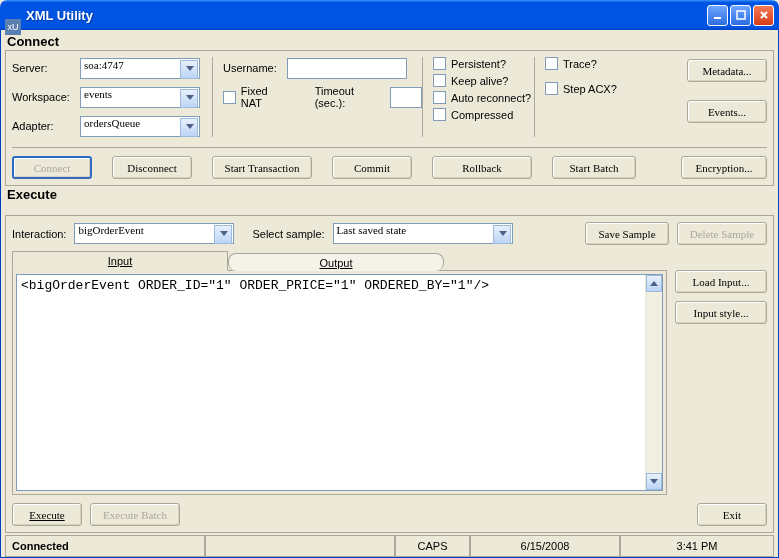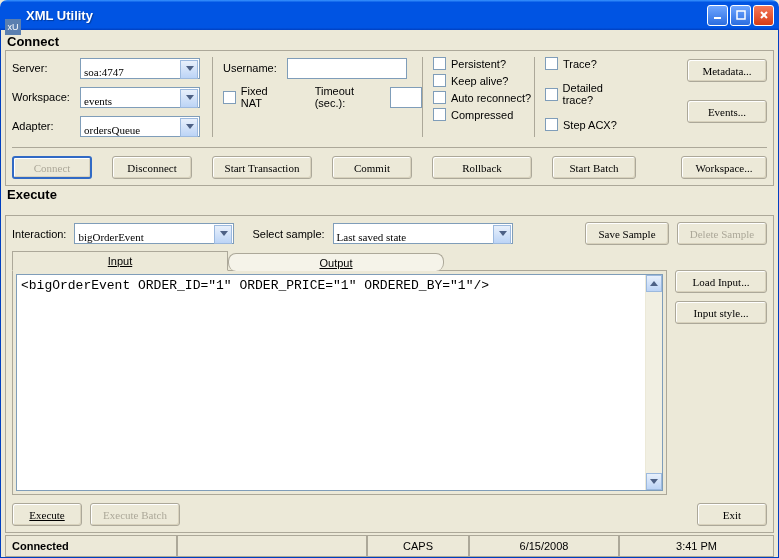--- a/index.html
+++ b/index.html
@@ -18,21 +18,21 @@
 
 .group-title { font-weight: bold; font-size: 13px; margin: 1px 0 1px 2px; }
 .connect-panel { border: 1px solid #aca899; padding: 6px 6px 6px 6px; background: #ece9d8; }
 .connect-top { display: flex; }
 .col { display: flex; flex-direction: column; gap: 7px; }
 
 .row { display: flex; align-items: center; gap: 4px; height: 22px; }
 .lbl { width: 64px; }
 .lbl2 { width: 60px; }
 input.txt, .combo { height: 21px; background: #fff; border: 1px solid #7f9db9; padding: 0 3px; font-family: Tahoma; font-size: 11px; }
-.combo { display: flex; align-items: flex-end; position: relative; padding-right: 18px; }
+.combo { display: flex; align-items: flex-start; position: relative; padding-right: 18px; }
 .combo::after { content: ""; position: absolute; right: 1px; top: 1px; width: 16px; height: 17px; background: linear-gradient(to bottom, #e8f0fb, #bcd4f6); border: 1px solid #9cb9de; }
 .combo-arrow { position: absolute; right: 5px; top: 7px; width: 0; height: 0; border-left: 4px solid transparent; border-right: 4px solid transparent; border-top: 5px solid #4d6185; z-index: 1; }
 .combo .val { flex: 1; }
 
 .chk { display: flex; align-items: center; gap: 5px; }
 .chk-box { width: 13px; height: 13px; background: #fff; border: 1px solid #7f9db9; }
 
 .btn { background: #ece9d8; border: 1px solid #aca899; border-radius: 3px; height: 23px; padding: 0 8px; font-family: Tahoma; font-size: 11px; cursor: pointer; display: flex; align-items: center; justify-content: center; box-shadow: inset 1px 1px 0 #fff, inset -1px -1px 0 #d8d2bd; }
 .btn.wide { width: 80px; }
 .btn.default { border: 2px solid #316ac5; padding: 0 6px; }
@@ -158,42 +158,38 @@
           </div>
       </div>
 
       <div class="col" style="width:100px;border-left:1px solid #aca899;padding-left:10px;gap:12px">
         <div class="chk">
             <div class="chk-box"></div>
             <span>Trace?</span>
           </div>
         <div class="chk">
             <div class="chk-box"></div>
-            <span>Detailed trace?</span>
-          </div>
-        <div class="chk">
-            <div class="chk-box"></div>
             <span>Step ACX?</span>
           </div>
       </div>
 
       <div class="col" style="flex:1;align-items:flex-end;gap:18px;padding-top:2px">
         <div class="btn wide">Metadata...</div>
         <div class="btn wide">Events...</div>
       </div>
     </div>
     <div class="conn-btns">
       <div class="btn default disabled" style="width:80px">Connect</div>
       <div class="btn" style="width:80px">Disconnect</div>
       <div class="btn" style="width:100px">Start Transaction</div>
       <div class="btn" style="width:80px">Commit</div>
       <div class="btn" style="width:100px">Rollback</div>
       <div class="btn" style="width:84px">Start Batch</div>
       <div style="flex:1"></div>
-      <div class="btn" style="width:86px">Workspace...</div>
+      <div class="btn" style="width:86px">Encryption...</div>
     </div>
   </div>
 
   <div class="group-title">Execute</div>
   <div class="execute-panel">
     <div class="exec-top">
       <span>Interaction:</span>
       <div class="combo" style="width:160px">
           <span class="val">bigOrderEvent</span>
           <span class="combo-arrow"></span>
@@ -243,20 +239,20 @@
         </div>
       <div class="btn disabled" style="width:90px">Execute Batch</div>
       <div class="spacer"></div>
       <div class="btn" style="width:70px">
           <span>Exit</span>
         </div>
     </div>
   </div>
 
   <div class="statusbar">
-    <div class="status-cell bold" style="width:172px">Connected</div>
+    <div class="status-cell bold" style="width:200px">Connected</div>
     <div class="status-cell" style="width:190px"></div>
-    <div class="status-cell" style="width:102px;justify-content:center">CAPS</div>
+    <div class="status-cell" style="width:75px;justify-content:center">CAPS</div>
     <div class="status-cell" style="width:150px;justify-content:center">6/15/2008</div>
     <div class="status-cell" style="flex:1;justify-content:center">3:41 PM</div>
   </div>
 
 </div>
 
 </body></html>

